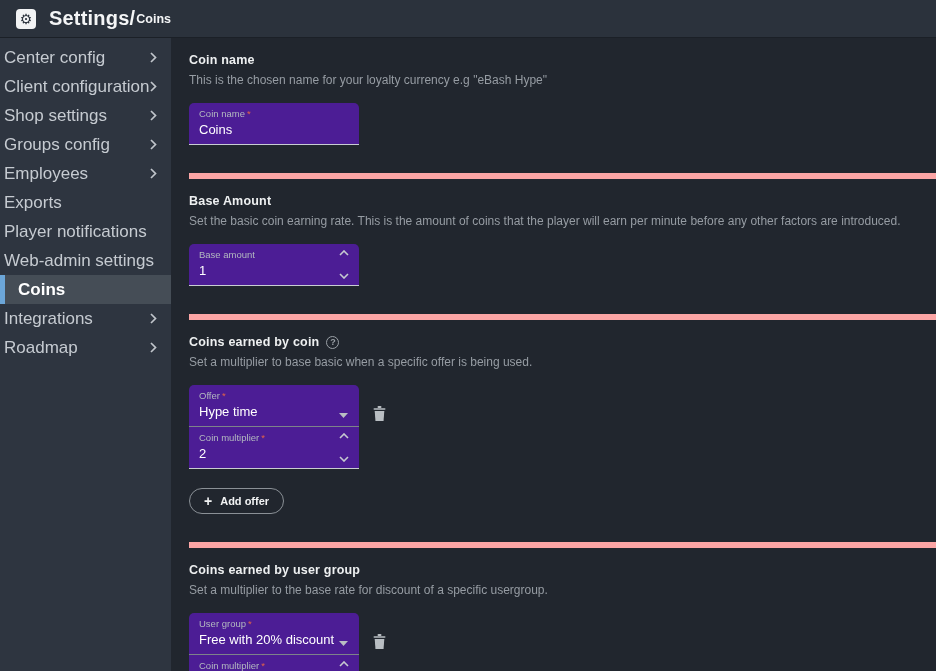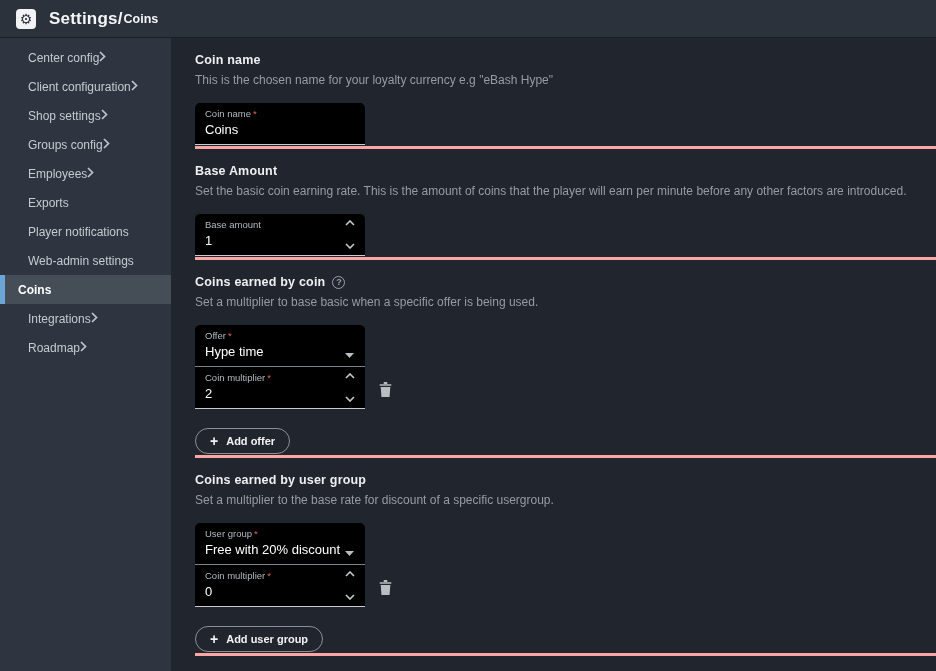--- a/index.html
+++ b/index.html
@@ -5,57 +5,57 @@
   * { margin:0; padding:0; box-sizing:border-box; }
   html,body { width:936px; height:671px; overflow:hidden; }
   body { font-family:"Liberation Sans", sans-serif; background:#21262e; color:#eceef0; }
   .app { width:936px; height:671px; display:flex; flex-direction:column; }
 
   
   .topbar { height:38px; flex:0 0 38px; background:#2b323c; display:flex; align-items:center;
             padding-left:16px; border-bottom:1px solid #1b2027; }
   .app-icon { width:20px; height:20px; background:#f2f3f4; border-radius:4px; color:#2d343e;
               display:flex; align-items:center; justify-content:center; font-size:14px; line-height:1; }
-  .topbar-title { margin-left:13px; font-weight:bold; font-size:17px; letter-spacing:.2px; color:#f4f5f6; }
+  .topbar-title { margin-left:13px; font-weight:bold; font-size:20px; letter-spacing:.2px; color:#f4f5f6; }
   .topbar-sub { font-weight:bold; font-size:12.5px; color:#f4f5f6; margin-left:1px; }
 
   
   .main { flex:1; display:flex; min-height:0; }
   .sidebar { width:171px; flex:0 0 171px; background:#2e3540; padding-top:5px; }
-  .nav-item { height:29px; display:flex; align-items:center; justify-content:flex-start;
-              padding:0 14px 0 28px; font-size:12px; color:#c6cbd1; cursor:pointer; }
+  .nav-item { height:29px; display:flex; align-items:center; justify-content:space-between;
+              padding:0 14px 0 4px; font-size:17px; color:#c6cbd1; cursor:pointer; }
   .nav-item .chev { color:#c0c5cb; flex:0 0 auto; }
   .nav-item.selected { background:#454d56; border-left:5px solid #6ca6d8; padding-left:13px;
                        color:#ffffff; font-weight:bold; }
   .content { flex:1; background:#21262e; overflow:hidden; }
 
   
-  .section { margin-left:24px; border-bottom:3px solid #fca5a5; padding:15px 0 1px 0; }
+  .section { margin-left:18px; border-bottom:6px solid #fca5a5; padding:15px 0 28px 0; }
   .section-title-row { display:flex; align-items:center; }
   .section-title { font-size:12.5px; font-weight:bold; color:#eef0f1; letter-spacing:.2px; }
   .help-icon { width:13px; height:13px; border:1px solid #9aa0a6; border-radius:50%; color:#9aa0a6;
                font-size:9px; line-height:1; display:inline-flex; align-items:center; justify-content:center;
                margin-left:7px; font-weight:bold; }
   .section-desc { margin-top:6px; font-size:12px; color:#969ca3; }
 
   
   .field-stack { margin-top:16px; width:170px; }
-  .field { width:170px; background:#000000; padding:5px 10px 7px; position:relative; }
+  .field { width:170px; background:#4c1d95; padding:5px 10px 7px; position:relative; }
   .field.first { border-radius:5px 5px 0 0; }
   .field.underline { border-bottom:1px solid #c9cdd2; }
   .field.mid-underline { border-bottom:1px solid #7d838a; }
   .field-label { font-size:9.5px; color:#b3b9c0; margin-bottom:3px; }
   .req { color:#e0614a; margin-left:2px; }
   .field-value { font-size:13px; color:#ffffff; }
   .spinners { position:absolute; right:10px; top:6px; bottom:6px; display:flex; flex-direction:column;
               justify-content:space-between; align-items:center; color:#c6cad0; }
   .spin-btn { display:flex; cursor:pointer; }
   .caret { position:absolute; right:11px; top:50%; margin-top:-2px; color:#b9bec3; cursor:pointer; }
 
-  .pair-row { display:flex; align-items:flex-end; }
+  .pair-row { display:flex; align-items:center; }
   .trash-btn { background:none; border:none; margin:0 0 12px 14px; padding:0; cursor:pointer;
                color:#b9bec3; display:flex; }
 
   
   .add-btn { margin-top:19px; display:inline-flex; align-items:center; gap:8px; background:transparent;
              border:1px solid #8a9096; border-radius:14px; padding:6px 14px; color:#f2f3f4;
              font-family:"Liberation Sans", sans-serif; font-size:11px; font-weight:bold; cursor:pointer; }
   .plus { font-size:14px; font-weight:bold; line-height:10px; }
 </style>
 </head>

